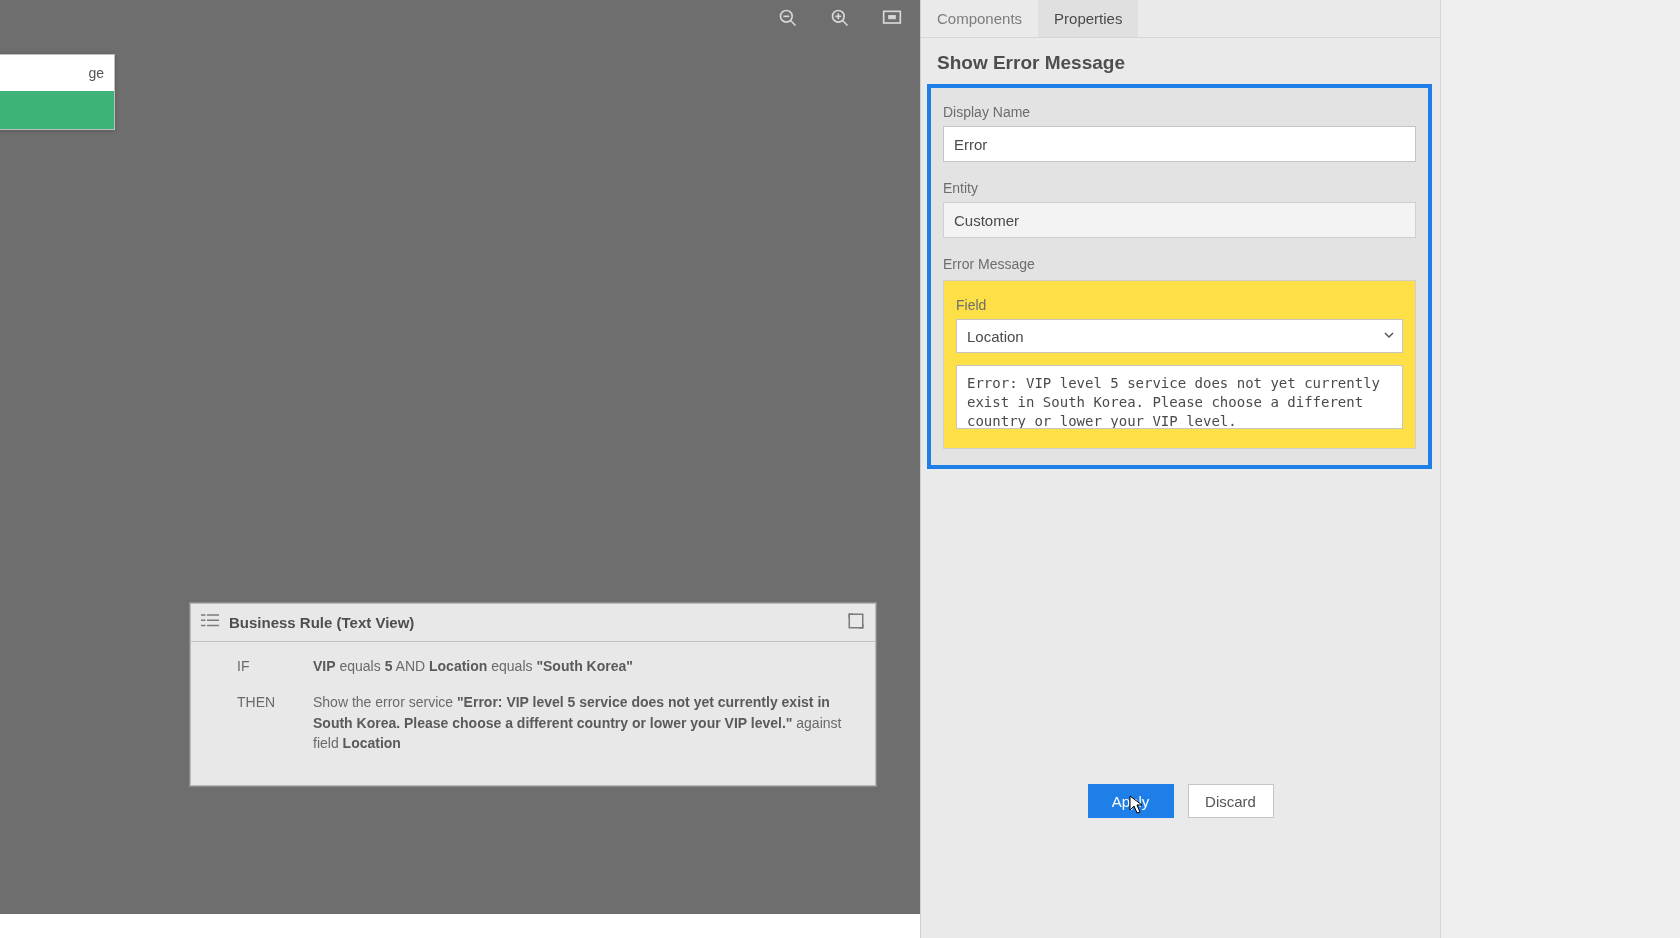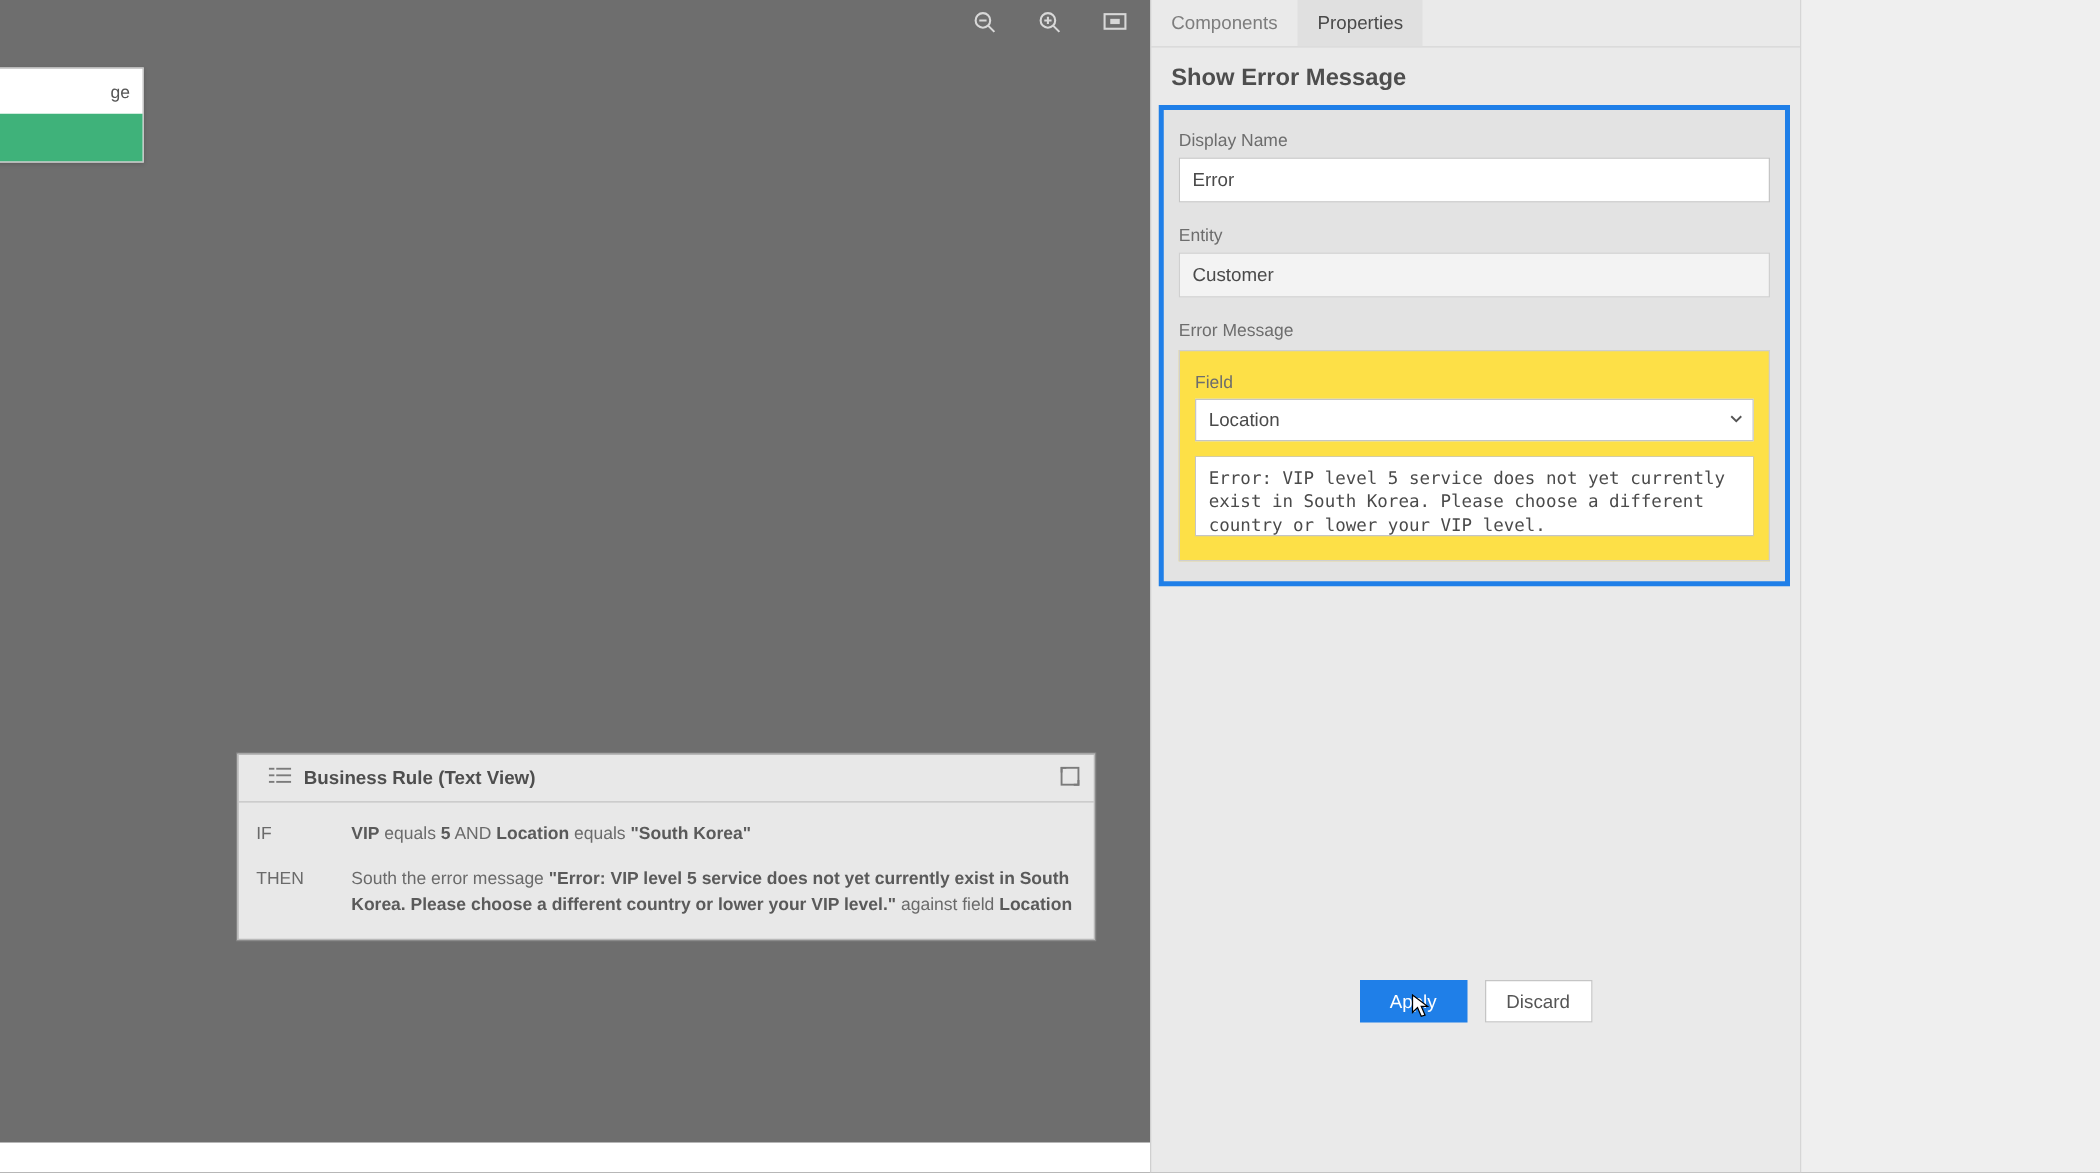--- a/index.html
+++ b/index.html
@@ -58,45 +58,46 @@
       top: 603px;
       width: 686px;
       background: #e8e8e8;
       border: 1px solid #b9b9b9;
       box-shadow: 0 0 0 1px rgba(255,255,255,.2);
     }
     .textview-header {
       display: flex;
       align-items: center;
       justify-content: space-between;
-      padding: 8px 10px 8px 24px;
+      padding: 8px 10px 8px 10px;
       border-bottom: 1px solid #c2c2c2;
       gap: 34px;
     }
     .textview-header .left {
       display: flex;
       align-items: center;
       gap: 10px;
     }
     .tv-icon {
       width: 18px; height: 16px; fill:#7b7b7b;
     }
     .textview-title {
       font-weight: 600;
       color: #4e4e4e;
       font-size: 15px;
     }
     .tv-expand-icon {
       width: 18px; height: 18px; stroke:#7b7b7b; fill:none; cursor:pointer;
     }
     .textview-body {
-      padding: 14px 14px 18px 14px;
+      padding: 14px 14px 32px 14px;
       color: #6a6a6a;
       font-size: 14px;
       line-height: 1.45;
+      margin-left: 32px;
     }
     .tv-row { display: flex; margin-bottom: 2px; }
     .tv-key { width: 76px; font-weight: 400; color:#6a6a6a; }
     .tv-val { flex: 1; }
     .tv-val b, .tv-then b { font-weight: 600; color:#5a5a5a; }
     .tv-then { margin-top: 16px; display:flex; }
     .tv-then .tv-key { width: 76px; }
     .tv-then-body { flex:1; }
 
     
@@ -300,21 +301,21 @@
     <div class="textview-body">
       <div class="tv-row">
         <div class="tv-key">IF</div>
         <div class="tv-val">
           <b>VIP</b><span> equals </span><b>5</b><span> AND </span><b>Location</b><span> equals </span><b>"South Korea"</b>
         </div>
       </div>
       <div class="tv-then">
         <div class="tv-key">THEN</div>
         <div class="tv-then-body">
-          <span>South the error message </span><b>"Error: VIP level 5 service does not yet currently exist in South Korea. Please choose a different country or lower your VIP level."</b><span> against field </span><b>Location</b>
+          <span>Show the error service </span><b>"Error: VIP level 5 service does not yet currently exist in South Korea. Please choose a different country or lower your VIP level."</b><span> against field </span><b>Location</b>
         </div>
       </div>
     </div>
   </div>
 </div>
 
 <div class="side">
 
   <div class="tabs">
     <div class="tab">Components</div>

